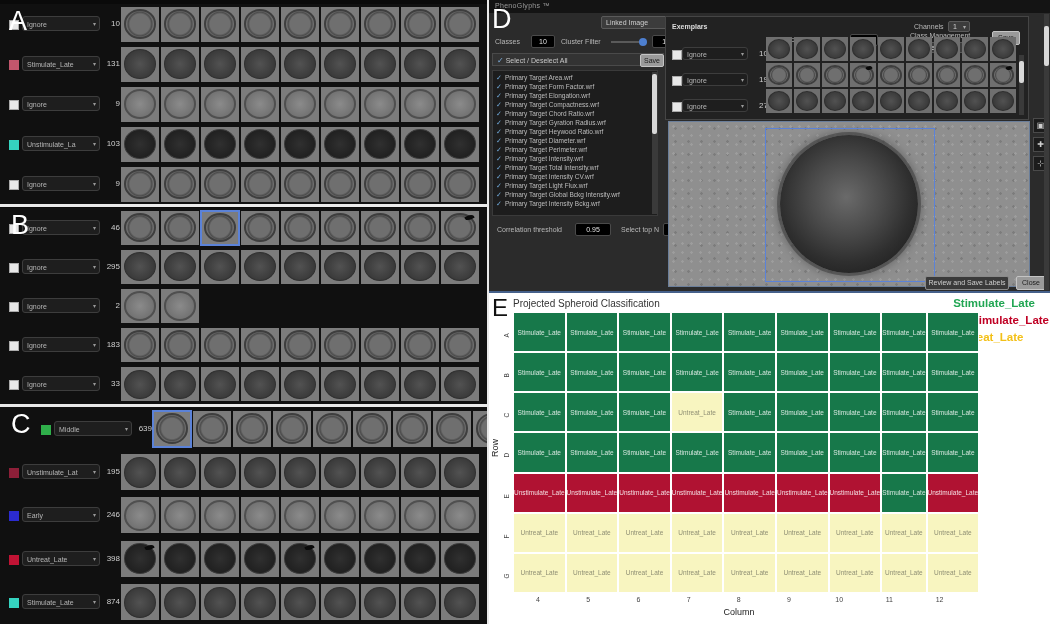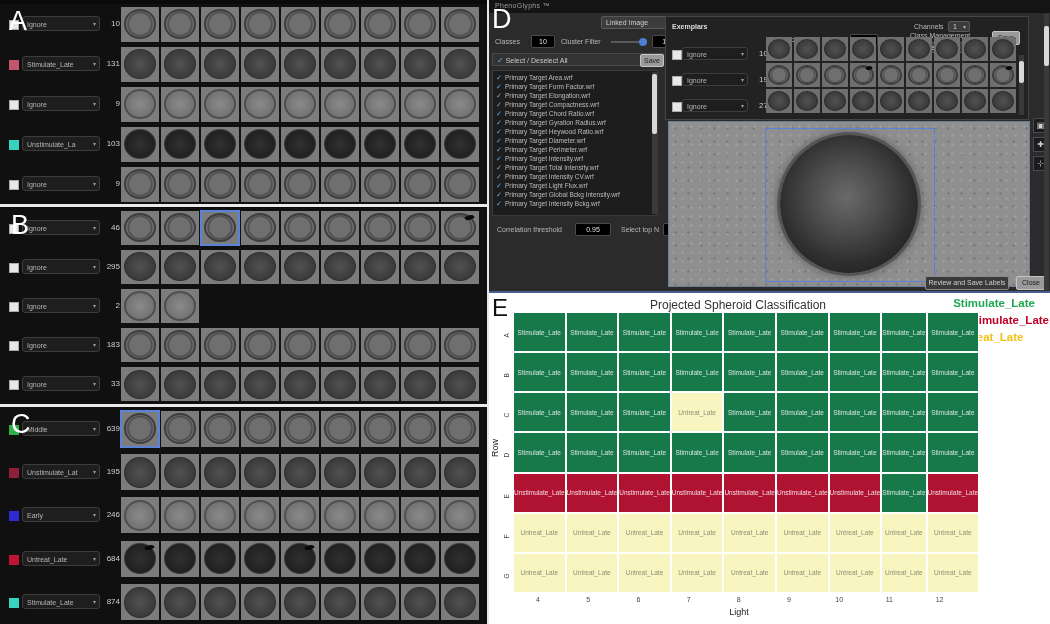--- a/index.html
+++ b/index.html
@@ -64,21 +64,21 @@
           background-image:radial-gradient(#9d9d9d 1px,transparent 1.5px),radial-gradient(#7c7c7c 1px,transparent 1.5px);
           background-size:9px 9px,13px 13px;border:1px solid #6a7e9a;overflow:hidden;}
   #spheroid{position:absolute;left:50%;top:50%;width:138px;height:138px;margin:-69px 0 0 -69px;border-radius:50%;
             background:radial-gradient(circle at 48% 45%,#6a6a6a 0%,#4a4a4a 35%,#2f2f2f 62%,#262626 74%);
             box-shadow:0 0 0 3px rgba(60,60,60,.55),0 0 9px 4px rgba(70,70,70,.5);}
   #bbox{position:absolute;left:50%;top:50%;width:168px;height:152px;margin:-76px 0 0 -84px;border:1px solid #5b82d8;}
   .toolbtn{position:absolute;left:544px;width:13px;height:13px;background:#1c1c1c;border:1px solid #4a4a4a;
            color:#cfcfcf;font-size:8px;line-height:13px;text-align:center;}
   
   #panel-e{position:absolute;left:489px;top:293px;width:561px;height:331px;background:#fff;color:#222;}
-  #e-title{position:absolute;left:24px;top:5px;width:450px;text-align:center;font-size:12px;color:#333;}
+  #e-title{position:absolute;left:24px;top:5px;width:450px;font-size:10px;color:#333;}
   #legend{position:absolute;right:1px;top:2px;text-align:left;font-weight:bold;font-size:11.5px;line-height:17px;white-space:nowrap;}
   #heatmap{position:absolute;left:24px;top:19px;width:452px;height:281px;display:grid;
            grid-template-columns:repeat(9,1fr);grid-template-rows:repeat(7,1fr);}
   .hmcell{border:1.5px solid #fff;box-sizing:border-box;display:flex;align-items:center;justify-content:center;
           font-size:6.5px;white-space:nowrap;overflow:visible;}
   .hm-g{background:#17784a;color:rgba(255,255,255,.82);}
   .hm-r{background:#b01232;color:rgba(255,255,255,.85);}
   .hm-y{background:#f8f5c0;color:#8f8f74;}
   .rowlab{position:absolute;left:12px;width:10px;font-size:6.5px;color:#444;transform:rotate(-90deg);}
   .collab{position:absolute;top:303px;font-size:7px;color:#444;text-align:center;width:50px;}
@@ -396,21 +396,21 @@
         <div class="tcell" style="left: 401px; top: 2.5px; width: 38px; height: 34.2px;">
           <div class="circ solid"></div>
         </div>
         <div class="tcell" style="left: 441px; top: 2.5px; width: 38px; height: 34.2px;">
           <div class="circ solid"></div>
         </div>
       </div>
     </div>
   <div class="hsep" style="top:404px;"></div>
   <div class="lpanel" id="panel-c" style="top: 407px; height: 217px;">
-      <div class="lrow" style="top: 0px; height: 43.4px;">
+      <div class="lrow" style="top: 0px; height: 43.4px; margin-left: 32px;">
         <div class="chk" style="background: rgb(47, 174, 74); border-color: rgb(47, 174, 74);"></div>
         <div class="ldd"><div style="display: inline;">Middle</div><div class="caret">▾</div></div>
         <div class="lcnt">639</div>
         <div class="tcell sel" style="left: 121px; top: 3.7px; width: 38px; height: 36px;">
           <div class="circ ring"></div>
         </div>
         <div class="tcell" style="left: 161px; top: 3.7px; width: 38px; height: 36px;">
           <div class="circ ring"></div>
         </div>
         <div class="tcell" style="left: 201px; top: 3.7px; width: 38px; height: 36px;">
@@ -495,21 +495,21 @@
         <div class="tcell" style="left: 401px; top: 3.7px; width: 38px; height: 36px;">
           <div class="circ light"></div>
         </div>
         <div class="tcell" style="left: 441px; top: 3.7px; width: 38px; height: 36px;">
           <div class="circ light"></div>
         </div>
       </div>
       <div class="lrow" style="top: 130.2px; height: 43.4px;">
         <div class="chk" style="background: rgb(192, 19, 52); border-color: rgb(192, 19, 52);"></div>
         <div class="ldd"><div style="display: inline;">Untreat_Late</div><div class="caret">▾</div></div>
-        <div class="lcnt">684</div>
+        <div class="lcnt">398</div>
         <div class="tcell" style="left: 121px; top: 3.7px; width: 38px; height: 36px;">
           <div class="circ vdark"></div>
           <div class="mark"></div>
         </div>
         <div class="tcell" style="left: 161px; top: 3.7px; width: 38px; height: 36px;">
           <div class="circ vdark"></div>
         </div>
         <div class="tcell" style="left: 201px; top: 3.7px; width: 38px; height: 36px;">
           <div class="circ vdark"></div>
         </div>
@@ -852,15 +852,15 @@
         <div class="collab" style="left: 74.2px;">5</div>
         <div class="collab" style="left: 124.4px;">6</div>
         <div class="collab" style="left: 174.6px;">7</div>
         <div class="collab" style="left: 224.8px;">8</div>
         <div class="collab" style="left: 275px;">9</div>
         <div class="collab" style="left: 325.2px;">10</div>
         <div class="collab" style="left: 375.4px;">11</div>
         <div class="collab" style="left: 425.6px;">12</div>
       </div>
     <div id="ylab">Row</div>
-    <div id="xlab">Light</div>
+    <div id="xlab">Column</div>
   </div>
 </div>
 
 </body></html>

